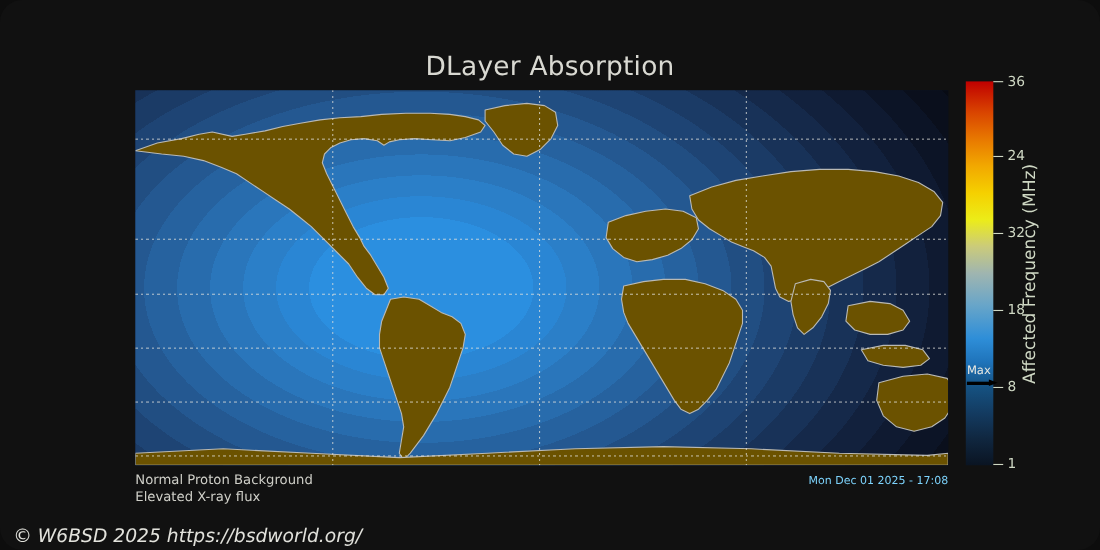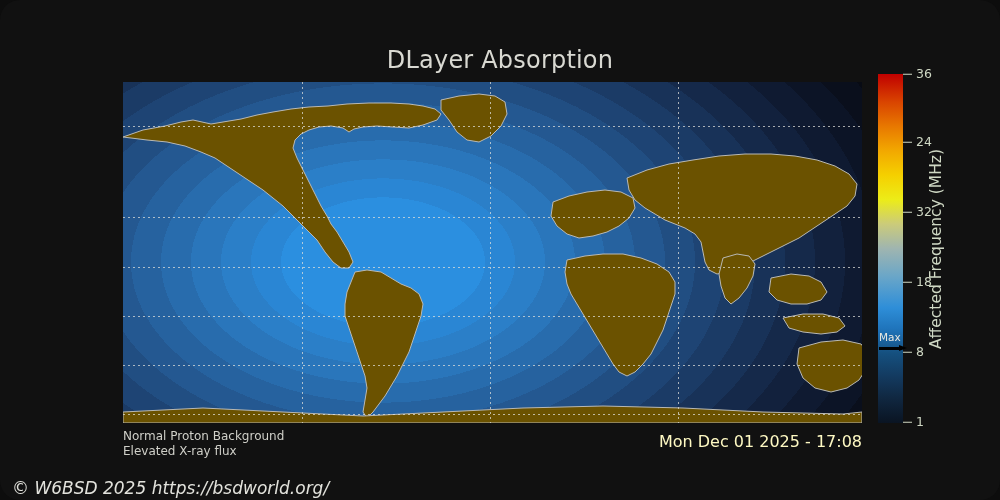--- a/index.html
+++ b/index.html
@@ -104,21 +104,21 @@
   .maxmark .marrow{position:absolute;left:0;top:12px;width:28px;height:7px;}
   .maxmark .marrow .shaft{position:absolute;left:0;top:2px;width:21px;height:3px;background:#000;}
   .maxmark .marrow .head{
     position:absolute;left:20px;top:0;width:0;height:0;
     border-top:3.5px solid transparent;border-bottom:3.5px solid transparent;
     border-left:8px solid #000;
   }
 
   
   .cap-left{position:absolute;left:123px;top:429px;font-size:12px;color:#cfcfc8;line-height:15px;}
-  .cap-right{position:absolute;right:138px;top:432px;font-size:16px;color:#fef9c3;padding-left:30px;}
+  .cap-right{position:absolute;right:138px;top:432px;font-size:10px;color:#7dd3fc;padding-left:30px;}
   .footer{position:absolute;left:12px;top:478px;font-size:17px;font-style:italic;color:#e2e2dc;}
 </style>
 </head>
 <body>
 
 <div id="app">
 
   <div class="title">DLayer Absorption</div>
 
   <div class="map-wrap">

